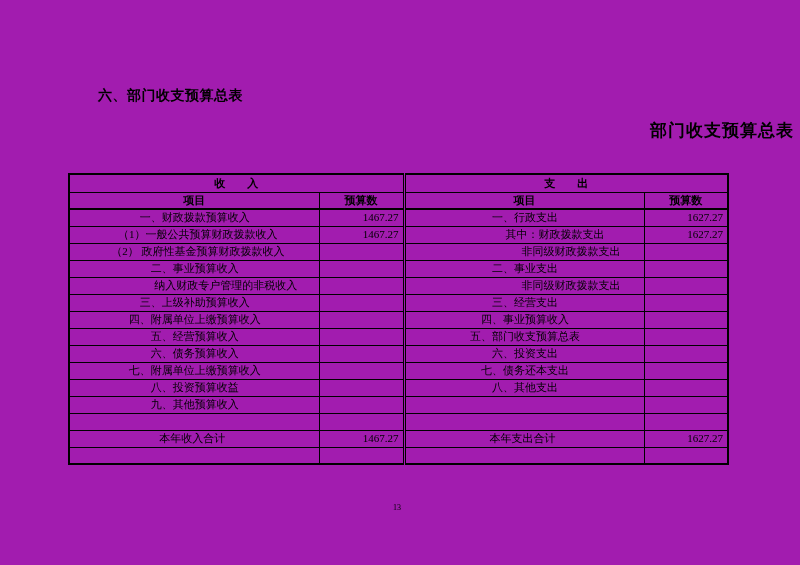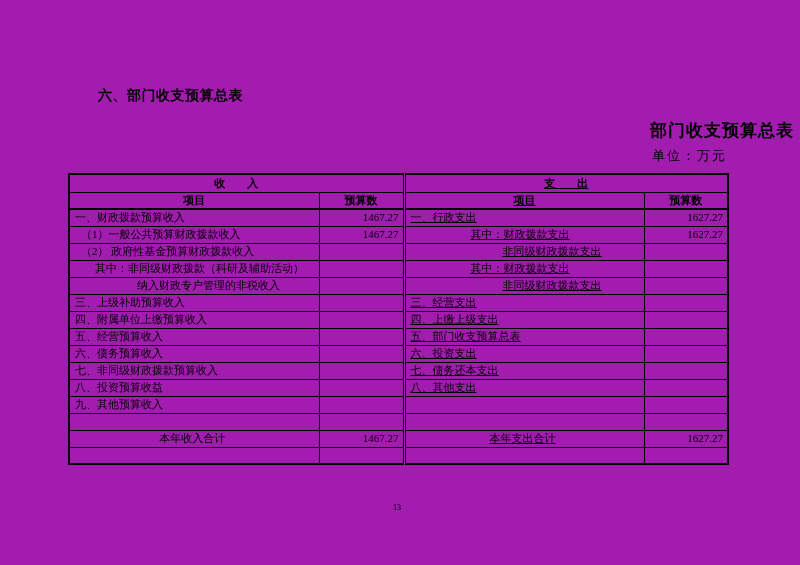--- a/index.html
+++ b/index.html
@@ -58,22 +58,22 @@
     height: 17px;
     padding: 0 4px 0 5px;
     vertical-align: middle;
     white-space: nowrap;
     overflow: hidden;
     font-weight: normal;
   }
   .budget-table thead th { font-weight: bold; text-align: center; padding: 0; }
   .budget-table thead tr.sec-row th { height: 18px; }
   .budget-table thead tr.col-row th { border-bottom: 2px solid #000; }
-  .budget-table .mid { border-left: 3px double #000; text-decoration: underline; }
-  td.item { text-align: left; }
+  .budget-table .mid { border-left: 3px double #000; }
+  td.item { text-align: center; }
   td.val  { text-align: right; padding-right: 4px; }
   td.pl18 { padding-left: 11px; }
   td.pl25 { padding-left: 25px; }
   td.pl67 { padding-left: 67px; }
   td.pl65 { padding-left: 65px; }
   td.pl97 { padding-left: 97px; }
   td.ctr  { text-align: center; padding-left: 0; margin-left: 24px; }
   .page-number {
     position: absolute;
     left: 0; top: 503px;
@@ -84,21 +84,20 @@
 </style>
 </head>
 <body>
 
 <div class="page">
 
   <div class="section-heading">六、部门收支预算总表</div>
 
   <div class="doc-title">部门收支预算总表</div>
 
-  <div class="unit-label">单位：万元</div>
 
   <table class="budget-table">
     <colgroup>
       <col style="width:250px">
         <col style="width:85px">
         <col style="width:240px">
         <col style="width:84px">
     </colgroup>
     <thead>
       <tr class="sec-row">
@@ -125,57 +124,57 @@
         <td class="item mid pl65">其中：财政拨款支出</td>
         <td class="val">1627.27</td>
       </tr>
       <tr>
         <td class="item pl18">（2） 政府性基金预算财政拨款收入</td>
         <td class="val"></td>
         <td class="item mid pl97">非同级财政拨款支出</td>
         <td class="val"></td>
       </tr>
       <tr>
-        <td class="item pl25">其中：非同级财政拨款（科研及辅助活动）</td>
-        <td class="val"></td>
-        <td class="item mid pl65">其中：财政拨款支出</td>
+        <td class="item">二、事业预算收入</td>
+        <td class="val"></td>
+        <td class="item mid">二、事业支出</td>
         <td class="val"></td>
       </tr>
       <tr>
         <td class="item pl67">纳入财政专户管理的非税收入</td>
         <td class="val"></td>
         <td class="item mid pl97">非同级财政拨款支出</td>
         <td class="val"></td>
       </tr>
       <tr>
         <td class="item">三、上级补助预算收入</td>
         <td class="val"></td>
         <td class="item mid">三、经营支出</td>
         <td class="val"></td>
       </tr>
       <tr>
         <td class="item">四、附属单位上缴预算收入</td>
         <td class="val"></td>
-        <td class="item mid">四、上缴上级支出</td>
+        <td class="item mid">四、事业预算收入</td>
         <td class="val"></td>
       </tr>
       <tr>
         <td class="item">五、经营预算收入</td>
         <td class="val"></td>
         <td class="item mid">五、部门收支预算总表</td>
         <td class="val"></td>
       </tr>
       <tr>
         <td class="item">六、债务预算收入</td>
         <td class="val"></td>
         <td class="item mid">六、投资支出</td>
         <td class="val"></td>
       </tr>
       <tr>
-        <td class="item">七、非同级财政拨款预算收入</td>
+        <td class="item">七、附属单位上缴预算收入</td>
         <td class="val"></td>
         <td class="item mid">七、债务还本支出</td>
         <td class="val"></td>
       </tr>
       <tr>
         <td class="item">八、投资预算收益</td>
         <td class="val"></td>
         <td class="item mid">八、其他支出</td>
         <td class="val"></td>
       </tr>

